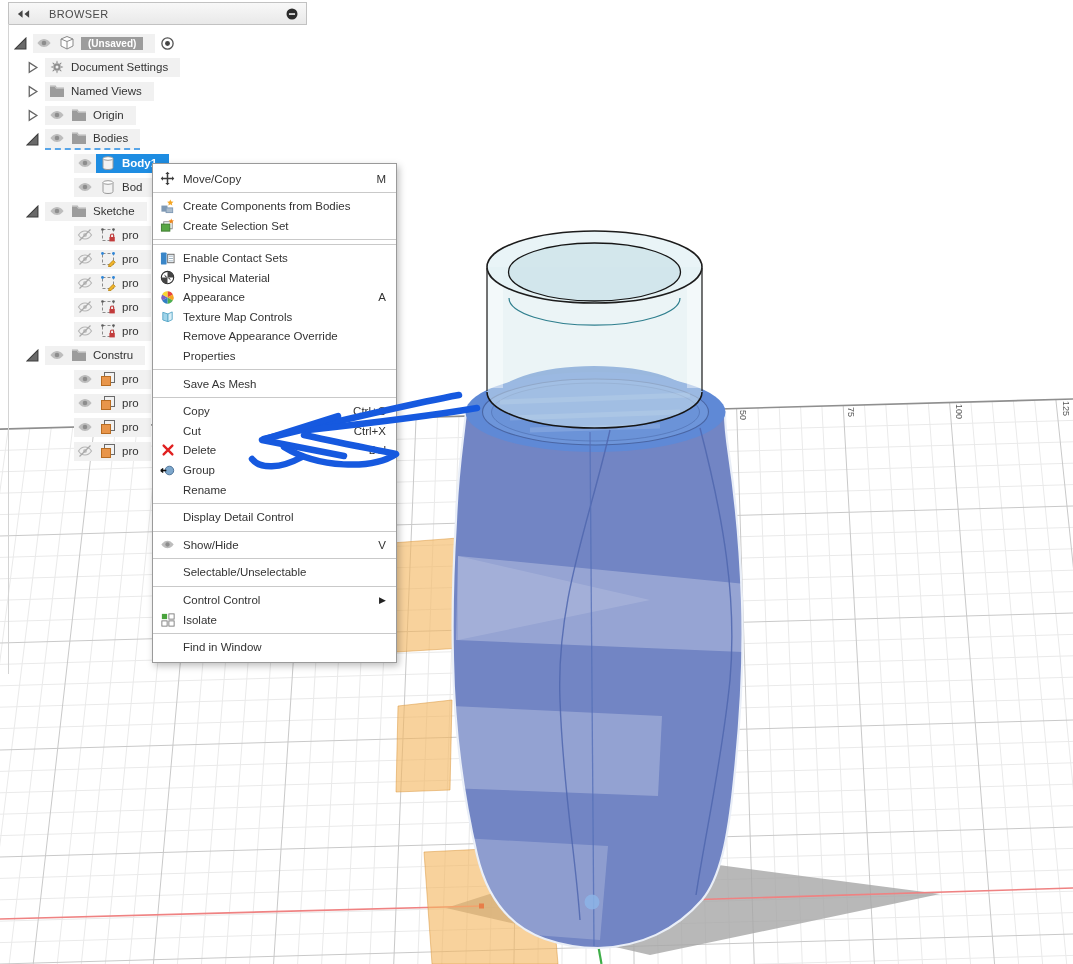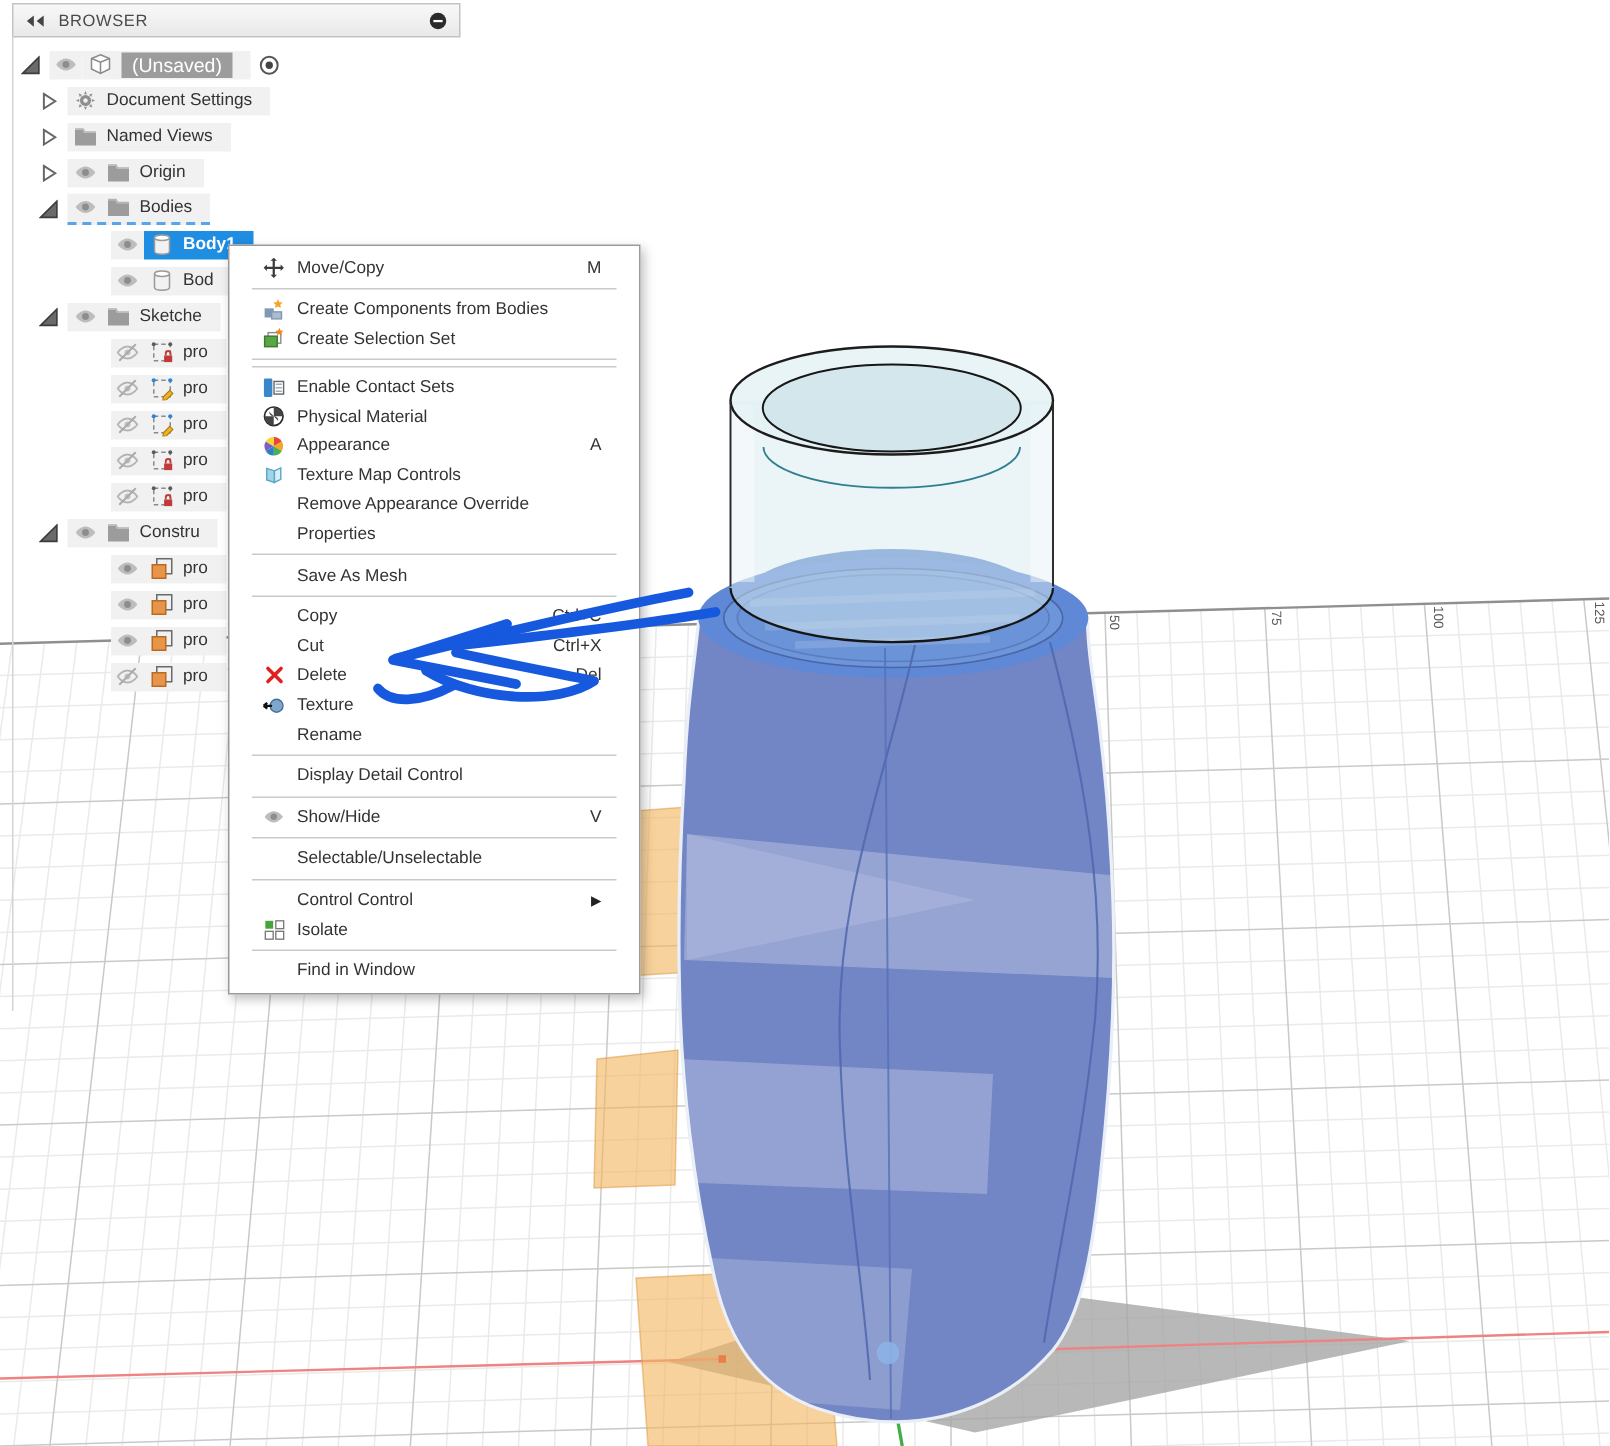--- a/index.html
+++ b/index.html
@@ -20,28 +20,28 @@
   #browser-header .spacer{flex:1;}
   #panel-edge{position:absolute;left:8px;top:24px;width:1px;height:650px;background:#d4d4d4;}
   #tree{position:absolute;left:0;top:31px;}
   .row{display:flex;align-items:center;height:24px;}
   .tri{width:13px;height:13px;flex:none;margin-right:6px;}
   .chip{background:#f1f1f1;height:19px;display:flex;align-items:center;padding:0 3px;flex:none;}
   .main{background:#f1f1f1;height:19px;display:flex;align-items:center;gap:6px;
         padding:0 12px 0 4px;font-size:11.5px;color:#333;white-space:nowrap;}
   .row.selected .main{background:#1e8de2;color:#fff;font-weight:bold;}
   .main.hatch{border-bottom:2px dashed #58a5e8;}
-  .unsaved{background:#9c9c9c;color:#fff;font-weight:normal;padding:1px 7px;font-size:13px;}
+  .unsaved{background:#9c9c9c;color:#fff;font-weight:bold;padding:1px 7px;font-size:10px;}
   .lvl0{padding-left:14px;} .lvl1{padding-left:26px;} .lvl2{padding-left:74px;}
   .ticon{width:16px;height:16px;flex:none;}
   .radio{margin-left:5px;width:15px;height:15px;flex:none;}
 
   
   #context-menu{position:absolute;left:152px;top:163px;width:243px;background:#fff;
-    border:1px solid #9a9a9a;box-shadow:2px 3px 7px rgba(0,0,0,.25);z-index:20;padding:5px 15px;}
+    border:1px solid #9a9a9a;box-shadow:2px 3px 7px rgba(0,0,0,.25);z-index:20;padding:5px 0;}
   .mi{display:flex;align-items:center;height:19.6px;padding:0 10px 0 6px;font-size:11.5px;color:#333;cursor:default;}
   .mi .ic{width:17px;height:15px;margin-right:7px;flex:none;display:flex;align-items:center;justify-content:center;}
   .mi .lbl{flex:1;white-space:nowrap;}
   .mi .sc{margin-left:10px;white-space:nowrap;}
   .mi .sub-arrow{font-size:9px;color:#222;margin-left:10px;}
   .sep{height:1px;background:#c9c9c9;margin:3.5px 0;}
 
   
   #annotation{position:absolute;left:0;top:0;z-index:50;pointer-events:none;}
 </style>
@@ -213,21 +213,21 @@
     </g>
 
     <circle cx="592" cy="902" r="7.5" fill="#8cb4e6" opacity="0.85"></circle>
   </svg>
 
   <div id="browser-panel">
     <div id="browser-header">
       <svg class="hdr-ic" width="15" height="10" viewBox="0 0 16 10">
           <path d="M7 1L2 5l5 4zM14 1L9 5l5 4z" fill="#444"></path>
         </svg>
-      <span style="margin-left:8px">BROWSER</span>
+      <span style="margin-left:18px">BROWSER</span>
       <span class="spacer"></span>
       <svg width="14" height="14" viewBox="0 0 16 16">
           <circle cx="8" cy="8" r="6.3" fill="#2b2b2b"></circle>
           <rect x="4.5" y="7.2" width="7" height="1.7" fill="#fff"></rect>
         </svg>
     </div>
     <div id="panel-edge"></div>
 
     <div id="tree">
 
@@ -649,21 +649,21 @@
       <span class="lbl">Delete</span>
         <span class="sc">Del</span>
     </div>
     <div class="mi">
       <span class="ic">
           <svg width="15" height="15" viewBox="0 0 16 16">
             <circle cx="10" cy="8" r="4.6" fill="#7da7cc" stroke="#4a6f94"></circle>
             <path d="M0.8 8h6M0.8 8l2.6-2.1M0.8 8l2.6 2.1" stroke="#111" stroke-width="1.6" fill="none"></path>
           </svg>
         </span>
-      <span class="lbl">Texture</span>
+      <span class="lbl">Group</span>
     </div>
     <div class="mi">
       <span class="ic"></span>
         <span class="lbl">Rename</span>
     </div>
     <div class="sep"></div>
     <div class="mi">
       <span class="ic"></span>
         <span class="lbl">Display Detail Control</span>
     </div>

